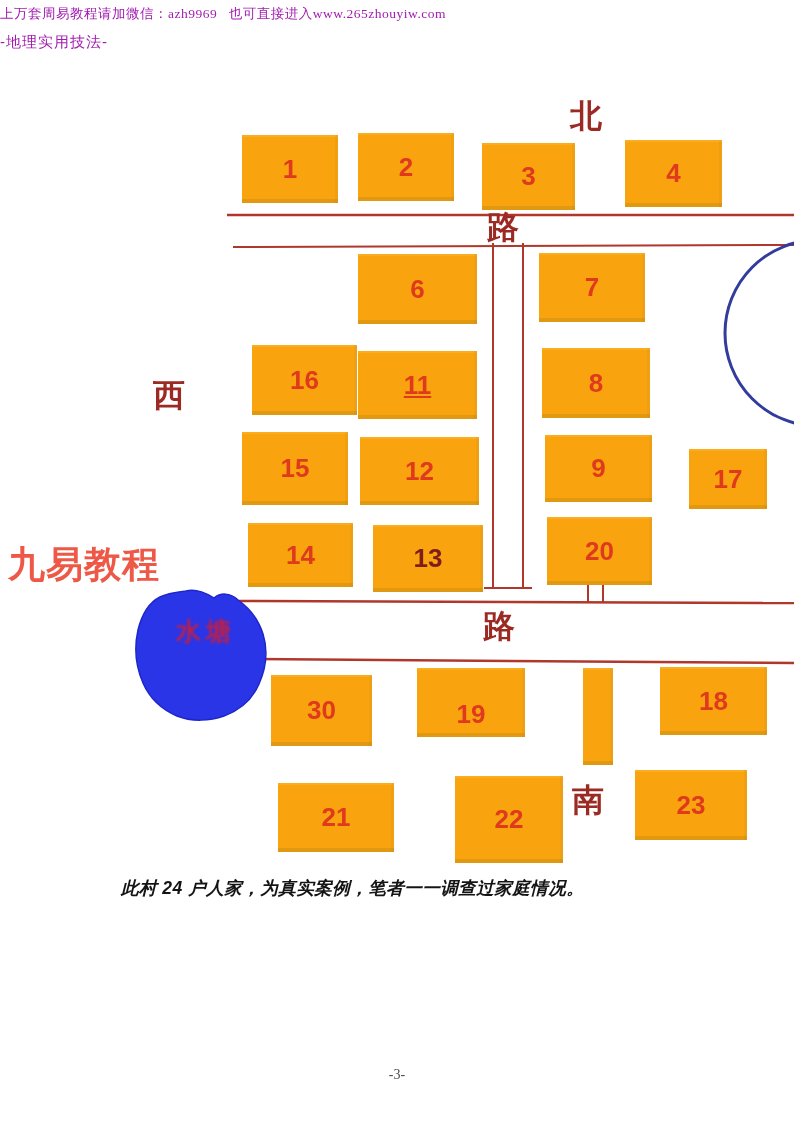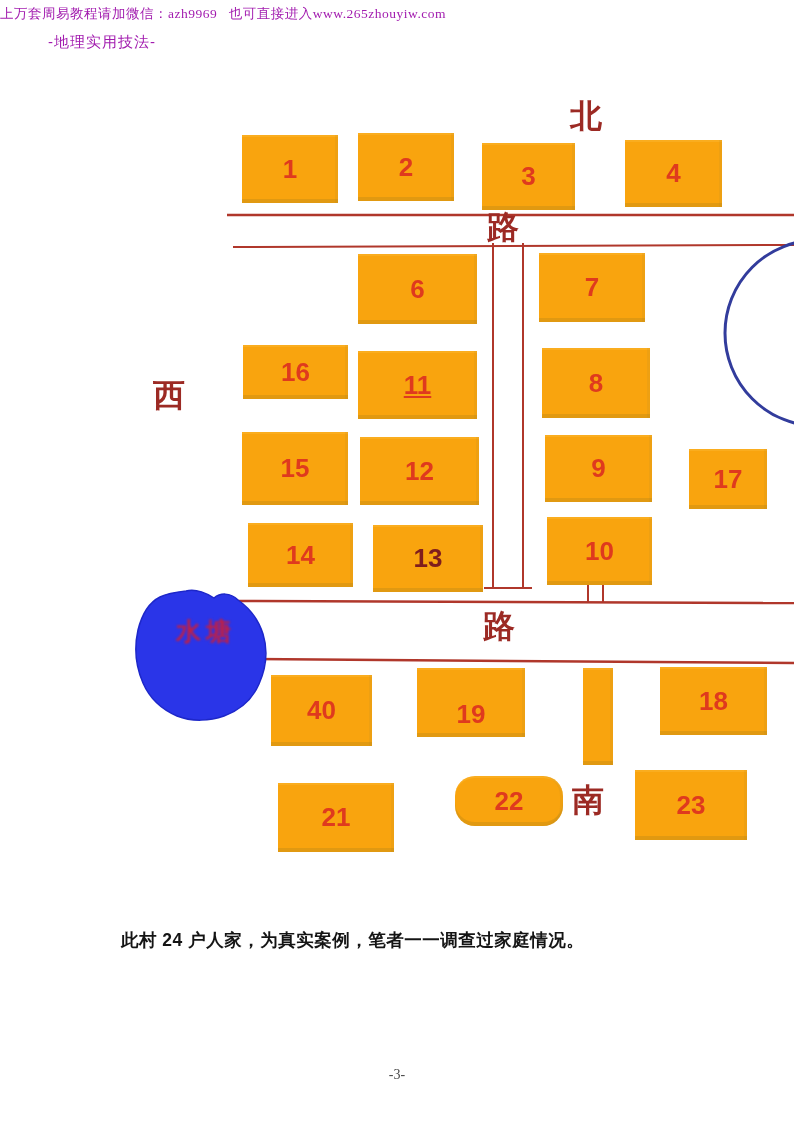--- a/index.html
+++ b/index.html
@@ -1,32 +1,32 @@
 <!DOCTYPE html>
 <html><head>
 <meta charset="utf-8">
 <style>
   html,body{margin:0;padding:0;background:#fff;}
   .page{position:relative;width:794px;height:1123px;background:#ffffff;overflow:hidden;
         font-family:"Liberation Sans",sans-serif;}
   .header{position:absolute;top:5px;left:0;width:100%;text-align:left;color:#a21caf;}
   .header .line1{font-size:13.5px;font-family:"Liberation Serif",serif;white-space:pre;letter-spacing:.5px;}
-  .header .line2{font-size:15px;margin-top:10px;font-family:Liberation Sans, sans-serif;letter-spacing:1px;padding-left:48px;}
+  .header .line2{font-size:15px;margin-top:10px;font-family:Liberation Sans, sans-serif;letter-spacing:1px;}
   #map-svg{position:absolute;left:0;top:0;width:794px;height:1123px;}
   .house{position:absolute;background:var(--house-fill,#f9a40e);
          box-shadow:inset 0 -4px 0 rgba(165,125,25,.28),inset -3px 0 0 rgba(190,145,40,.18),inset 0 2px 0 rgba(255,205,95,.22);
          display:flex;align-items:center;justify-content:center;}
   .house .num{color:var(--num-color,#df3a1e);font-size:26px;font-weight:600;}
   .map-label{position:absolute;font-weight:700;line-height:1;}
   .watermark{position:absolute;left:8px;top:540px;font-size:37px;font-weight:700;
              color:#ee5947;letter-spacing:1px;}
   .pond-label{position:absolute;left:176px;top:615px;font-size:25px;font-weight:700;
               color:#c01f45;letter-spacing:5px;filter:blur(1.1px);}
-  .caption{position:absolute;left:121px;top:928px;font-size:17.5px;font-weight:700;color:#141414;
-           letter-spacing:.5px;}
+  .caption{position:absolute;left:121px;top:876px;font-size:17.5px;font-weight:700;color:#141414;
+           letter-spacing:.5px;font-style:italic;}
   .footer{position:absolute;left:0;top:1067px;width:100%;text-align:center;font-size:14px;
           color:#4a4a4a;font-family:"Liberation Serif",serif;}
 </style>
 </head>
 <body>
 
 <div class="page">
 
   <div class="header">
     <div class="line1">上万套周易教程请加微信：azh9969   也可直接进入www.265zhouyiw.com</div>
@@ -59,21 +59,21 @@
       </div>
       <div class="house" style="left: 625px; top: 140px; width: 97px; height: 67px; --house-fill: #f9a40e;">
         <span class="num" style="color: rgb(223, 58, 30);">4</span>
       </div>
       <div class="house" style="left: 358px; top: 254px; width: 119px; height: 70px; --house-fill: #f9a40e;">
         <span class="num" style="color: rgb(223, 58, 30);">6</span>
       </div>
       <div class="house" style="left: 539px; top: 253px; width: 106px; height: 69px; --house-fill: #f9a40e;">
         <span class="num" style="color: rgb(223, 58, 30);">7</span>
       </div>
-      <div class="house" style="left: 243px; top: 345px; width: 105px; height: 54px; --house-fill: #f9a40e;">
+      <div class="house" style="left: 252px; top: 345px; width: 105px; height: 70px; --house-fill: #f9a40e;">
         <span class="num" style="color: rgb(223, 58, 30);">16</span>
       </div>
       <div class="house" style="left: 358px; top: 351px; width: 119px; height: 68px; --house-fill: #f9a40e;">
         <span class="num" style="color: rgb(223, 58, 30); text-decoration: underline;">11</span>
       </div>
       <div class="house" style="left: 542px; top: 348px; width: 108px; height: 70px; --house-fill: #f9a40e;">
         <span class="num" style="color: rgb(223, 58, 30);">8</span>
       </div>
       <div class="house" style="left: 242px; top: 432px; width: 106px; height: 73px; --house-fill: #f9a40e;">
         <span class="num" style="color: rgb(223, 58, 30);">15</span>
@@ -87,53 +87,54 @@
       <div class="house" style="left: 689px; top: 449px; width: 78px; height: 60px; --house-fill: #f9a40e;">
         <span class="num" style="color: rgb(223, 58, 30);">17</span>
       </div>
       <div class="house" style="left: 248px; top: 523px; width: 105px; height: 64px; --house-fill: #f9a40e;">
         <span class="num" style="color: rgb(223, 58, 30);">14</span>
       </div>
       <div class="house" style="left: 373px; top: 525px; width: 110px; height: 67px; --house-fill: #f9a40e;">
         <span class="num" style="color: #7f1d1d;">13</span>
       </div>
       <div class="house" style="left: 547px; top: 517px; width: 105px; height: 68px; --house-fill: #f9a40e;">
-        <span class="num" style="color: rgb(223, 58, 30);">10</span>
+        <span class="num" style="color: rgb(223, 58, 30);">20</span>
       </div>
       <div class="house" style="left: 271px; top: 675px; width: 101px; height: 71px; --house-fill: #f9a40e;">
-        <span class="num" style="color: rgb(223, 58, 30);">40</span>
+        <span class="num" style="color: rgb(223, 58, 30);">30</span>
       </div>
       <div class="house" style="left: 417px; top: 668px; width: 108px; height: 69px; --house-fill: #f9a40e;">
         <span class="num" style="color: rgb(223, 58, 30); margin-top: 24px;">19</span>
       </div>
       <div class="house" style="left: 583px; top: 668px; width: 30px; height: 97px; --house-fill: #f9a40e;">
         <span class="num" style="color: rgb(223, 58, 30);"></span>
       </div>
       <div class="house" style="left: 660px; top: 667px; width: 107px; height: 68px; --house-fill: #f9a40e;">
         <span class="num" style="color: rgb(223, 58, 30);">18</span>
       </div>
       <div class="house" style="left: 278px; top: 783px; width: 116px; height: 69px; justify-content: center; --house-fill: #f9a40e;">
         <span class="num" style="color: rgb(223, 58, 30);">21</span>
       </div>
-      <div class="house" style="left: 455px; top: 776px; width: 108px; height: 50px; border-radius: 20px; --house-fill: #f9a40e;">
+      <div class="house" style="left: 455px; top: 776px; width: 108px; height: 87px; --house-fill: #f9a40e;">
         <span class="num" style="color: rgb(223, 58, 30);">22</span>
       </div>
       <div class="house" style="left: 635px; top: 770px; width: 112px; height: 70px; --house-fill: #f9a40e;">
         <span class="num" style="color: rgb(223, 58, 30);">23</span>
       </div>
     </div>
 
   <div id="labels">
       <div class="map-label" style="left: 570px; top: 100px; font-size: 32px; color: rgb(156, 42, 36);">北</div>
       <div class="map-label" style="left: 153px; top: 379px; font-size: 32px; color: rgb(156, 42, 36);">西</div>
       <div class="map-label" style="left: 572px; top: 784px; font-size: 32px; color: rgb(156, 42, 36);">南</div>
       <div class="map-label" style="left: 487px; top: 211px; font-size: 32px; color: rgb(156, 42, 36);">路</div>
       <div class="map-label" style="left: 483px; top: 610px; font-size: 32px; color: rgb(156, 42, 36);">路</div>
     </div>
 
+  <div class="watermark" style="color: rgb(238, 89, 71);">九易教程</div>
 
   <div class="pond-label" style="color: rgb(192, 31, 69);">水塘</div>
 
   <div class="caption">此村 24 户人家，为真实案例，笔者一一调查过家庭情况。</div>
 
   <div class="footer">-3-</div>
 
 </div>
 
 </body></html>

